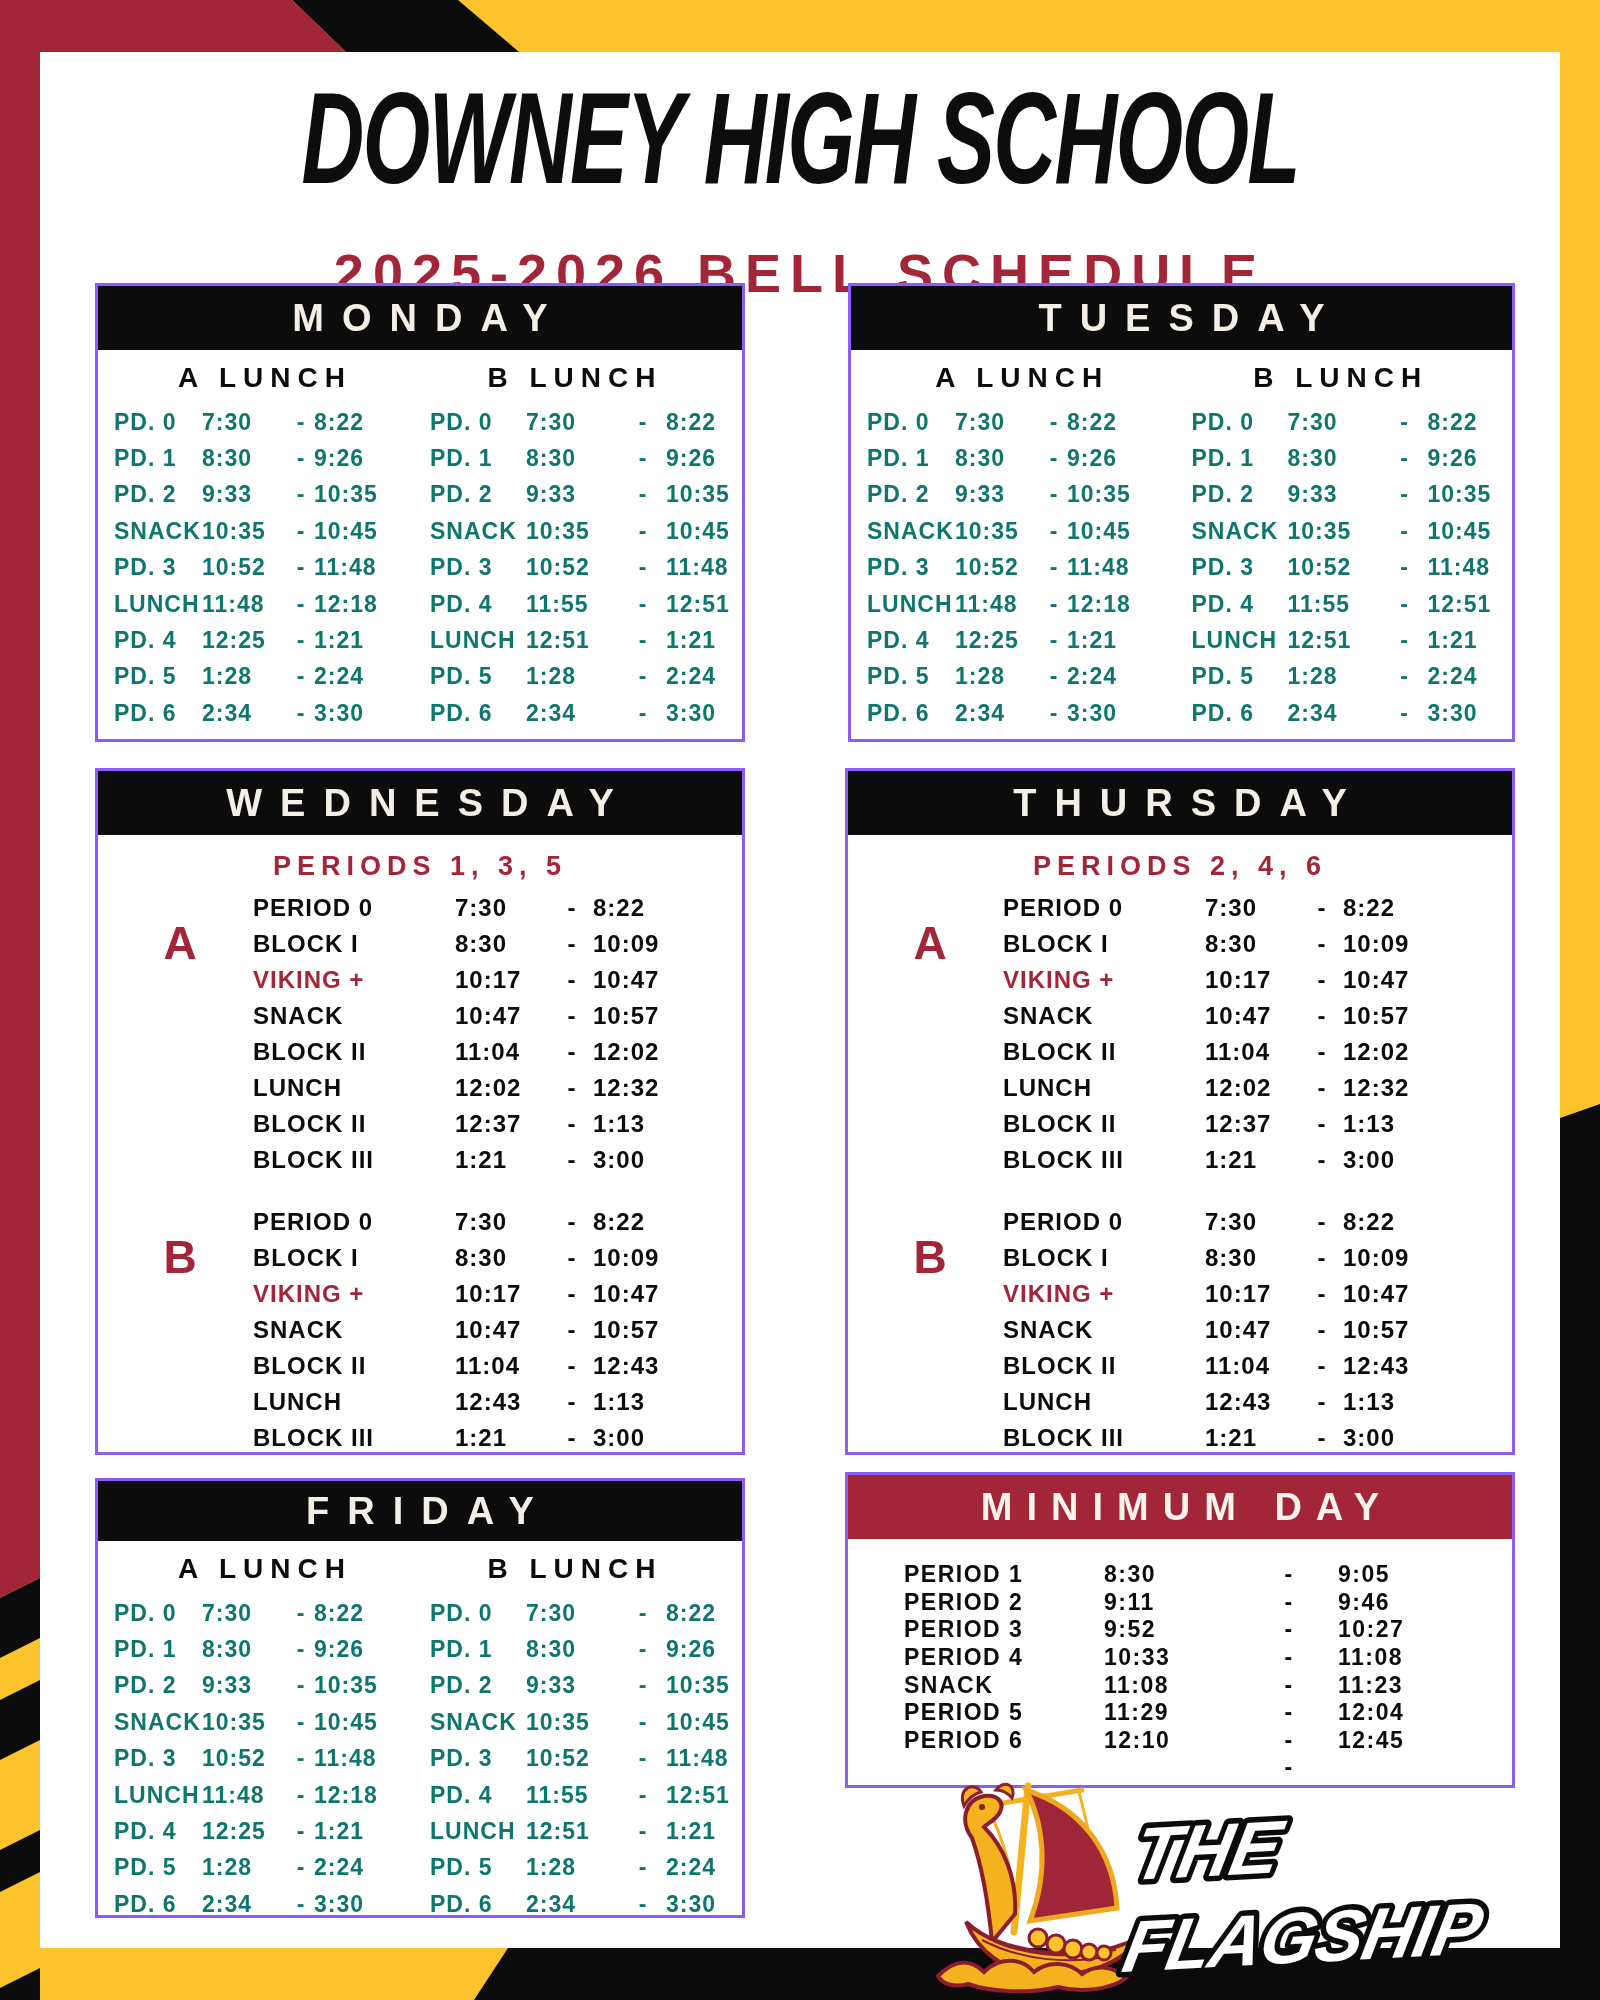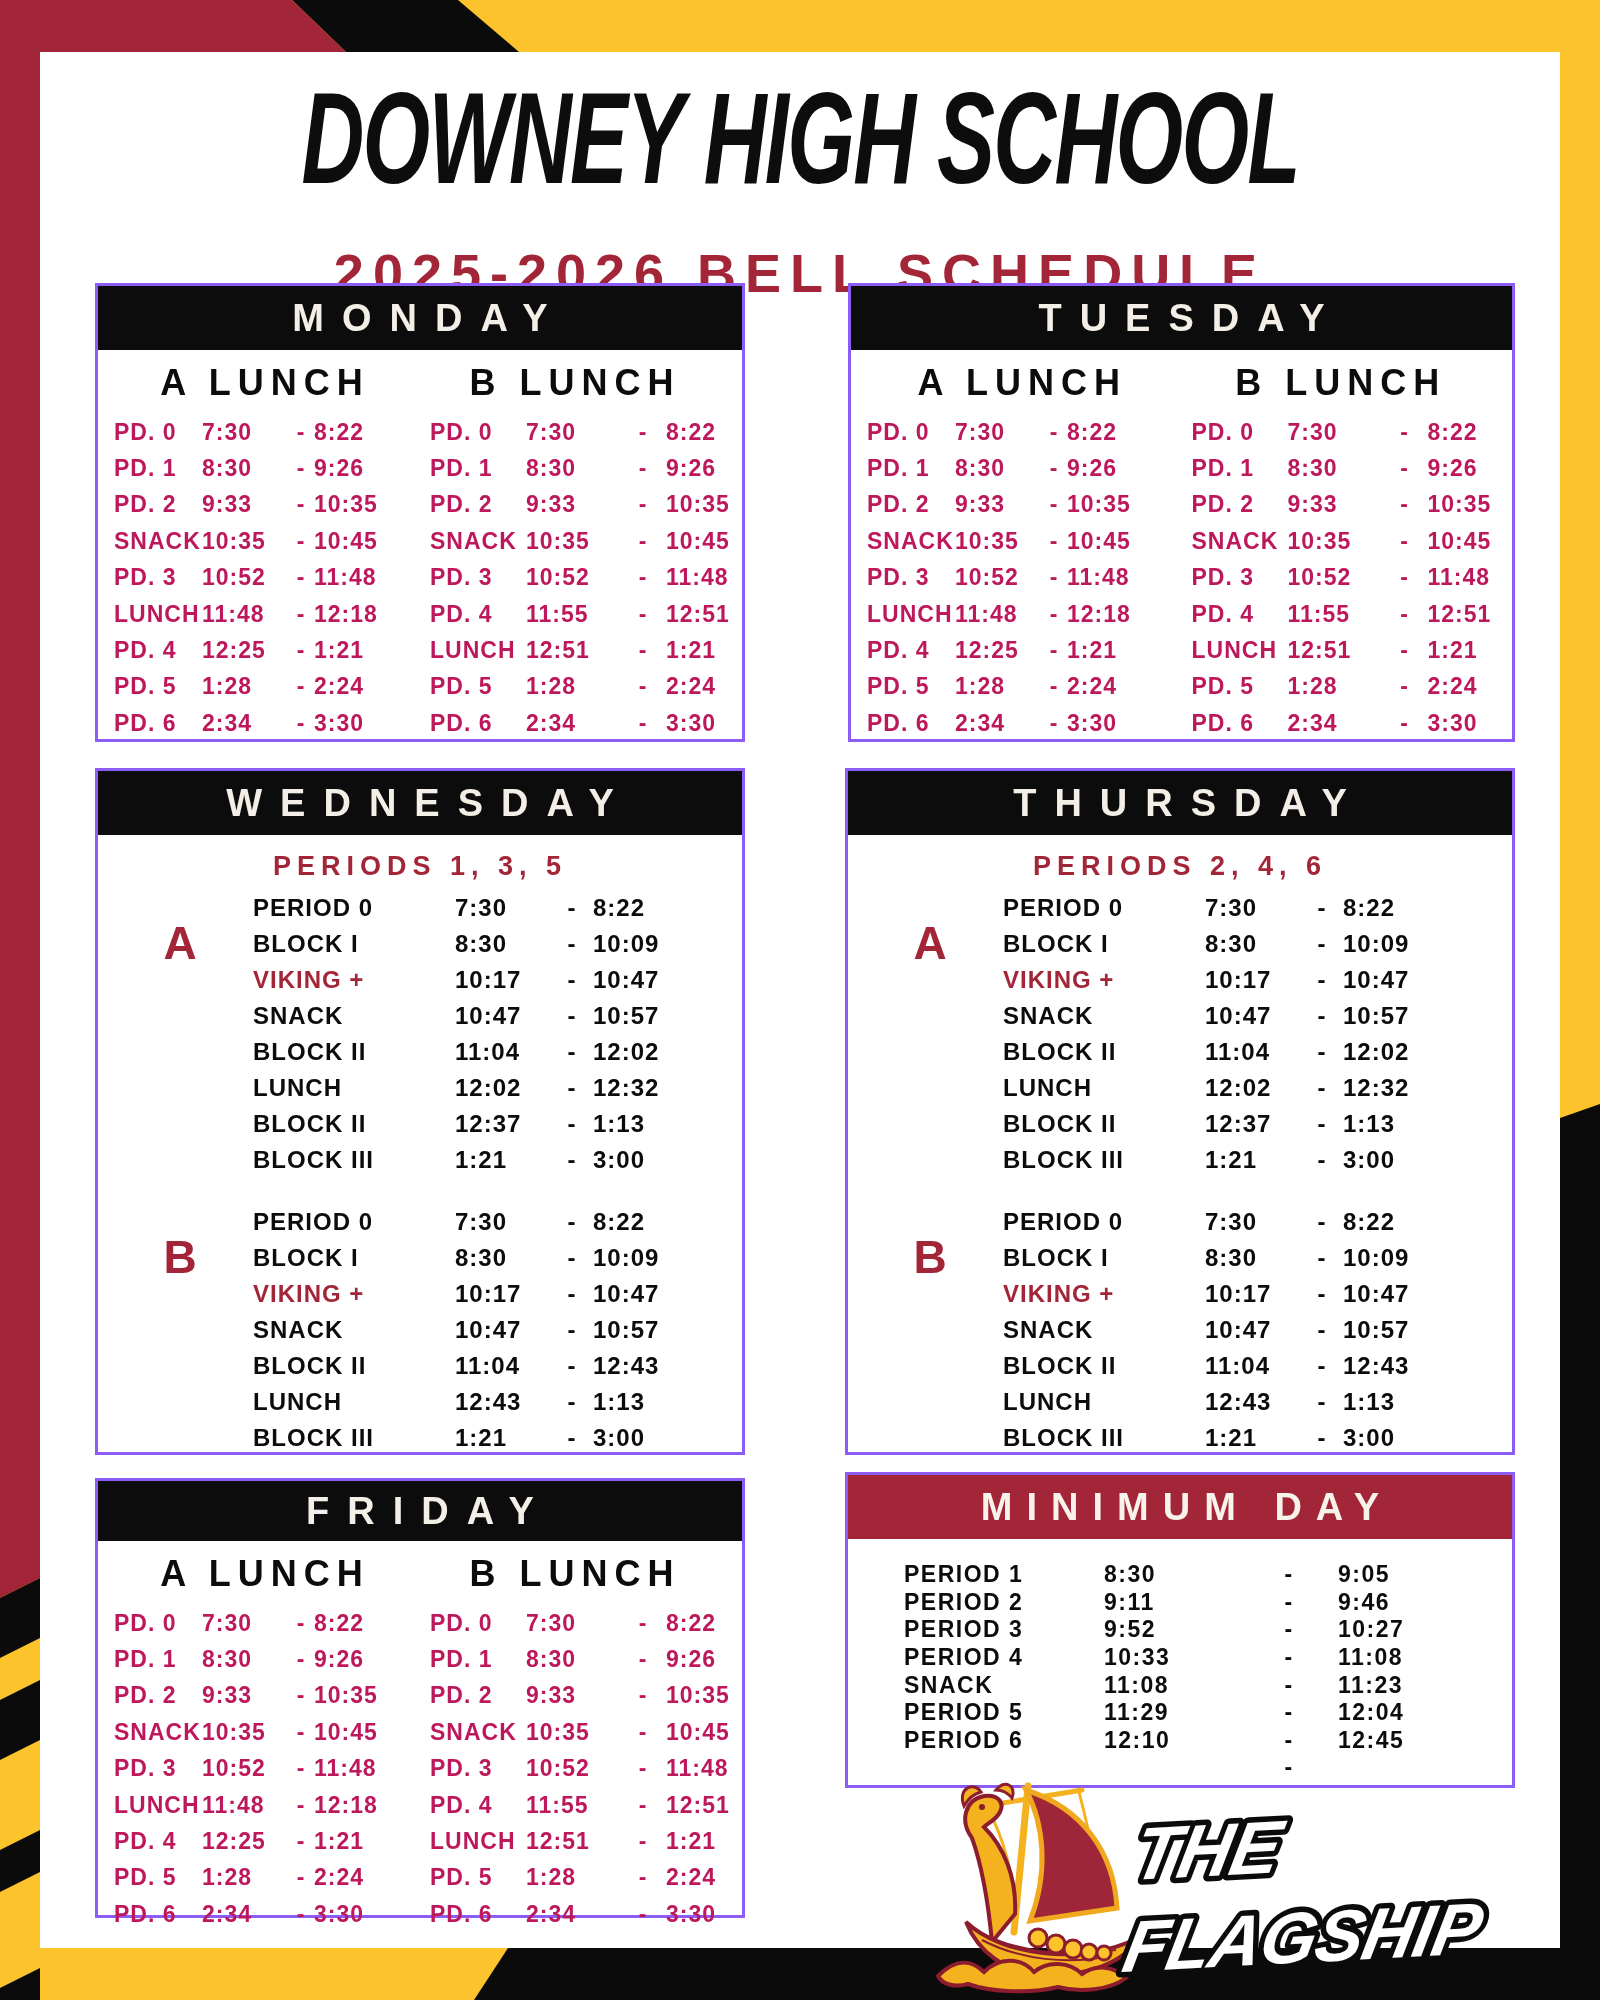--- a/index.html
+++ b/index.html
@@ -20,22 +20,22 @@
   .minhead{background:#A32638;color:#F7F3EB;height:64px;display:flex;align-items:center;justify-content:center;
     font-size:38px;font-weight:800;letter-spacing:14px;padding-left:14px;}
 
   
   .pos-monday{left:55px;top:231px;width:650px;height:459px;}
   .pos-tuesday{left:808px;top:231px;width:667px;height:459px;}
   .pos-friday{left:55px;top:1426px;width:650px;height:440px;}
   .pos-friday .dayhead{height:60px;}
   .cols{display:flex;padding:0 12px;}
   .col{flex:1;min-width:0;}
-  .colhead{font-size:36px;font-weight:800;letter-spacing:7px;text-align:center;margin:12px 0 10px;color:#0c0c0c;}
-  .srow{display:grid;align-items:center;height:36.4px;font-size:23px;font-weight:700;letter-spacing:1px;color:#be185d;}
+  .colhead{font-size:28px;font-weight:800;letter-spacing:7px;text-align:center;margin:12px 0 10px;color:#0c0c0c;}
+  .srow{display:grid;align-items:center;height:36.4px;font-size:23px;font-weight:700;letter-spacing:1px;color:#0f766e;}
   .colA .srow{grid-template-columns:88px 86px 26px auto;padding-left:4px;}
   .colB .srow{grid-template-columns:96px 94px 46px auto;padding-left:10px;}
   .srow .dash{text-align:center;}
 
   
   .pos-wednesday{left:55px;top:716px;width:650px;height:687px;}
   .pos-thursday{left:805px;top:716px;width:670px;height:687px;}
   .note{text-align:center;color:#A32638;font-size:27px;font-weight:800;letter-spacing:6px;margin:16px 0 8px;}
   .bsection{display:flex;padding-left:34px;}
   .secB{margin-top:26px;}

